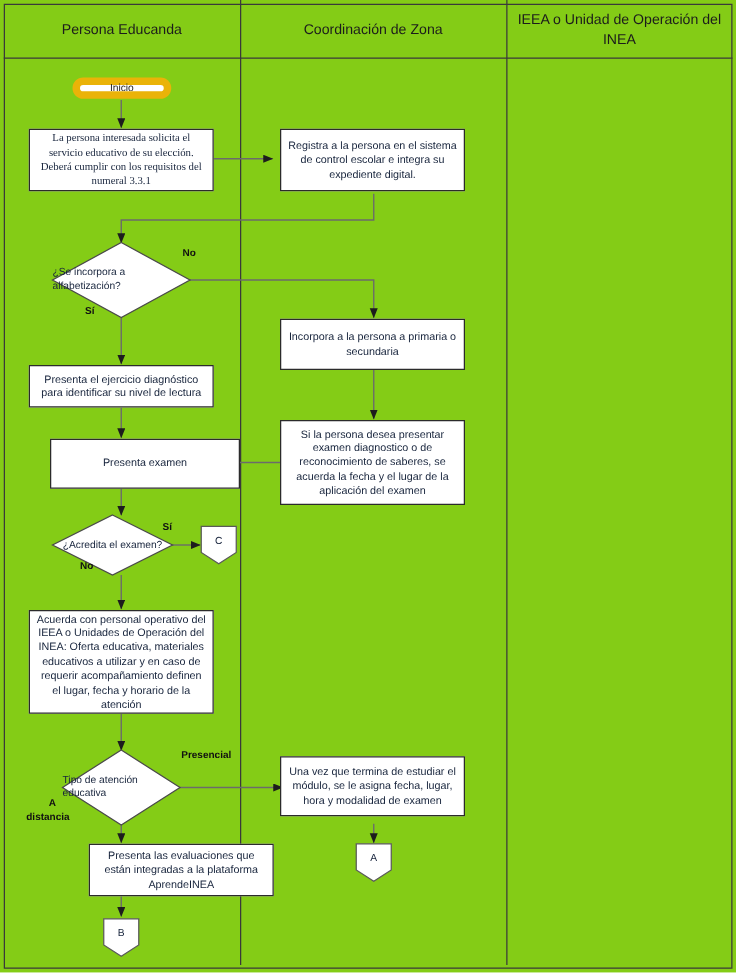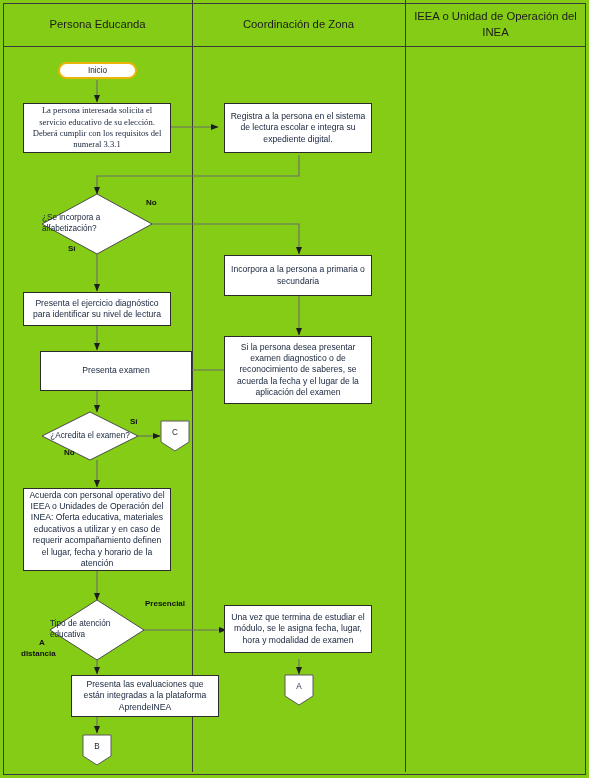--- a/index.html
+++ b/index.html
@@ -12,21 +12,21 @@
   .lane-div{position:absolute;top:0;width:0;border-left:1px solid #3a3a3a;height:772px;}
   .hdr-rule{position:absolute;left:3px;top:46px;width:583px;height:0;border-top:1px solid #3a3a3a;}
   .lane-hdr{position:absolute;top:3px;height:43px;display:flex;align-items:center;
     justify-content:center;text-align:center;font-size:11.3px;color:#1c1c1c;line-height:1.35;}
 
   
   .node{position:absolute;box-sizing:border-box;display:flex;align-items:center;
     justify-content:center;text-align:center;color:#17243c;}
   .proc{border:1px solid #2b2b2b;background:#fff;font-size:8.6px;line-height:1.32;
     padding:3px 5px;}
-  .term{border:2px solid #eab308;background:#fff;border-radius:9px;font-size:8.2px;
+  .term{border:6px solid #eab308;background:#fff;border-radius:9px;font-size:8.2px;
     color:#1c1c1c;}
   .decision-wrap{position:absolute;}
   .decision-wrap svg{position:absolute;left:0;top:0;overflow:visible;}
   .decision-txt{position:absolute;left:0;top:0;width:100%;height:100%;display:flex;
     align-items:center;justify-content:center;font-size:8.2px;
     line-height:1.3;color:#17243c;}
   .conn-wrap{position:absolute;}
   .conn-wrap svg{position:absolute;left:0;top:0;}
   .conn-txt{position:absolute;left:0;top:0;width:100%;height:100%;display:flex;
     align-items:center;justify-content:center;font-size:8.2px;color:#17243c;
@@ -103,21 +103,21 @@
 
   <div class="node term" style="left:58px;top:62px;width:79px;height:17px;">
     <span>Inicio</span>
   </div>
 
   <div class="node proc" style="left:23px;top:103px;width:148px;height:50px;font-family:Liberation Serif, serif;">
     <span>La persona interesada solicita el servicio educativo de su elección. Deberá cumplir con los requisitos del numeral 3.3.1</span>
   </div>
 
   <div class="node proc" style="left:224px;top:103px;width:148px;height:50px;">
-    <span>Registra a la persona en el sistema de lectura escolar e integra su expediente digital.</span>
+    <span>Registra a la persona en el sistema de control escolar e integra su expediente digital.</span>
   </div>
 
   <div class="decision-wrap" style="left:42px;top:194px;width:110px;height:60px;">
     <svg width="110" height="60" viewBox="0 0 110 60" xmlns="http://www.w3.org/2000/svg">
       <polygon points="55,0 110,30 55,60 0,30" fill="#ffffff" stroke="#4a4a4a" stroke-width="1"></polygon>
     </svg>
     <div class="decision-txt">¿Se incorpora a alfabetización?</div>
   </div>
 
   <div class="elabel" style="left:146px;top:198px;">No</div>

